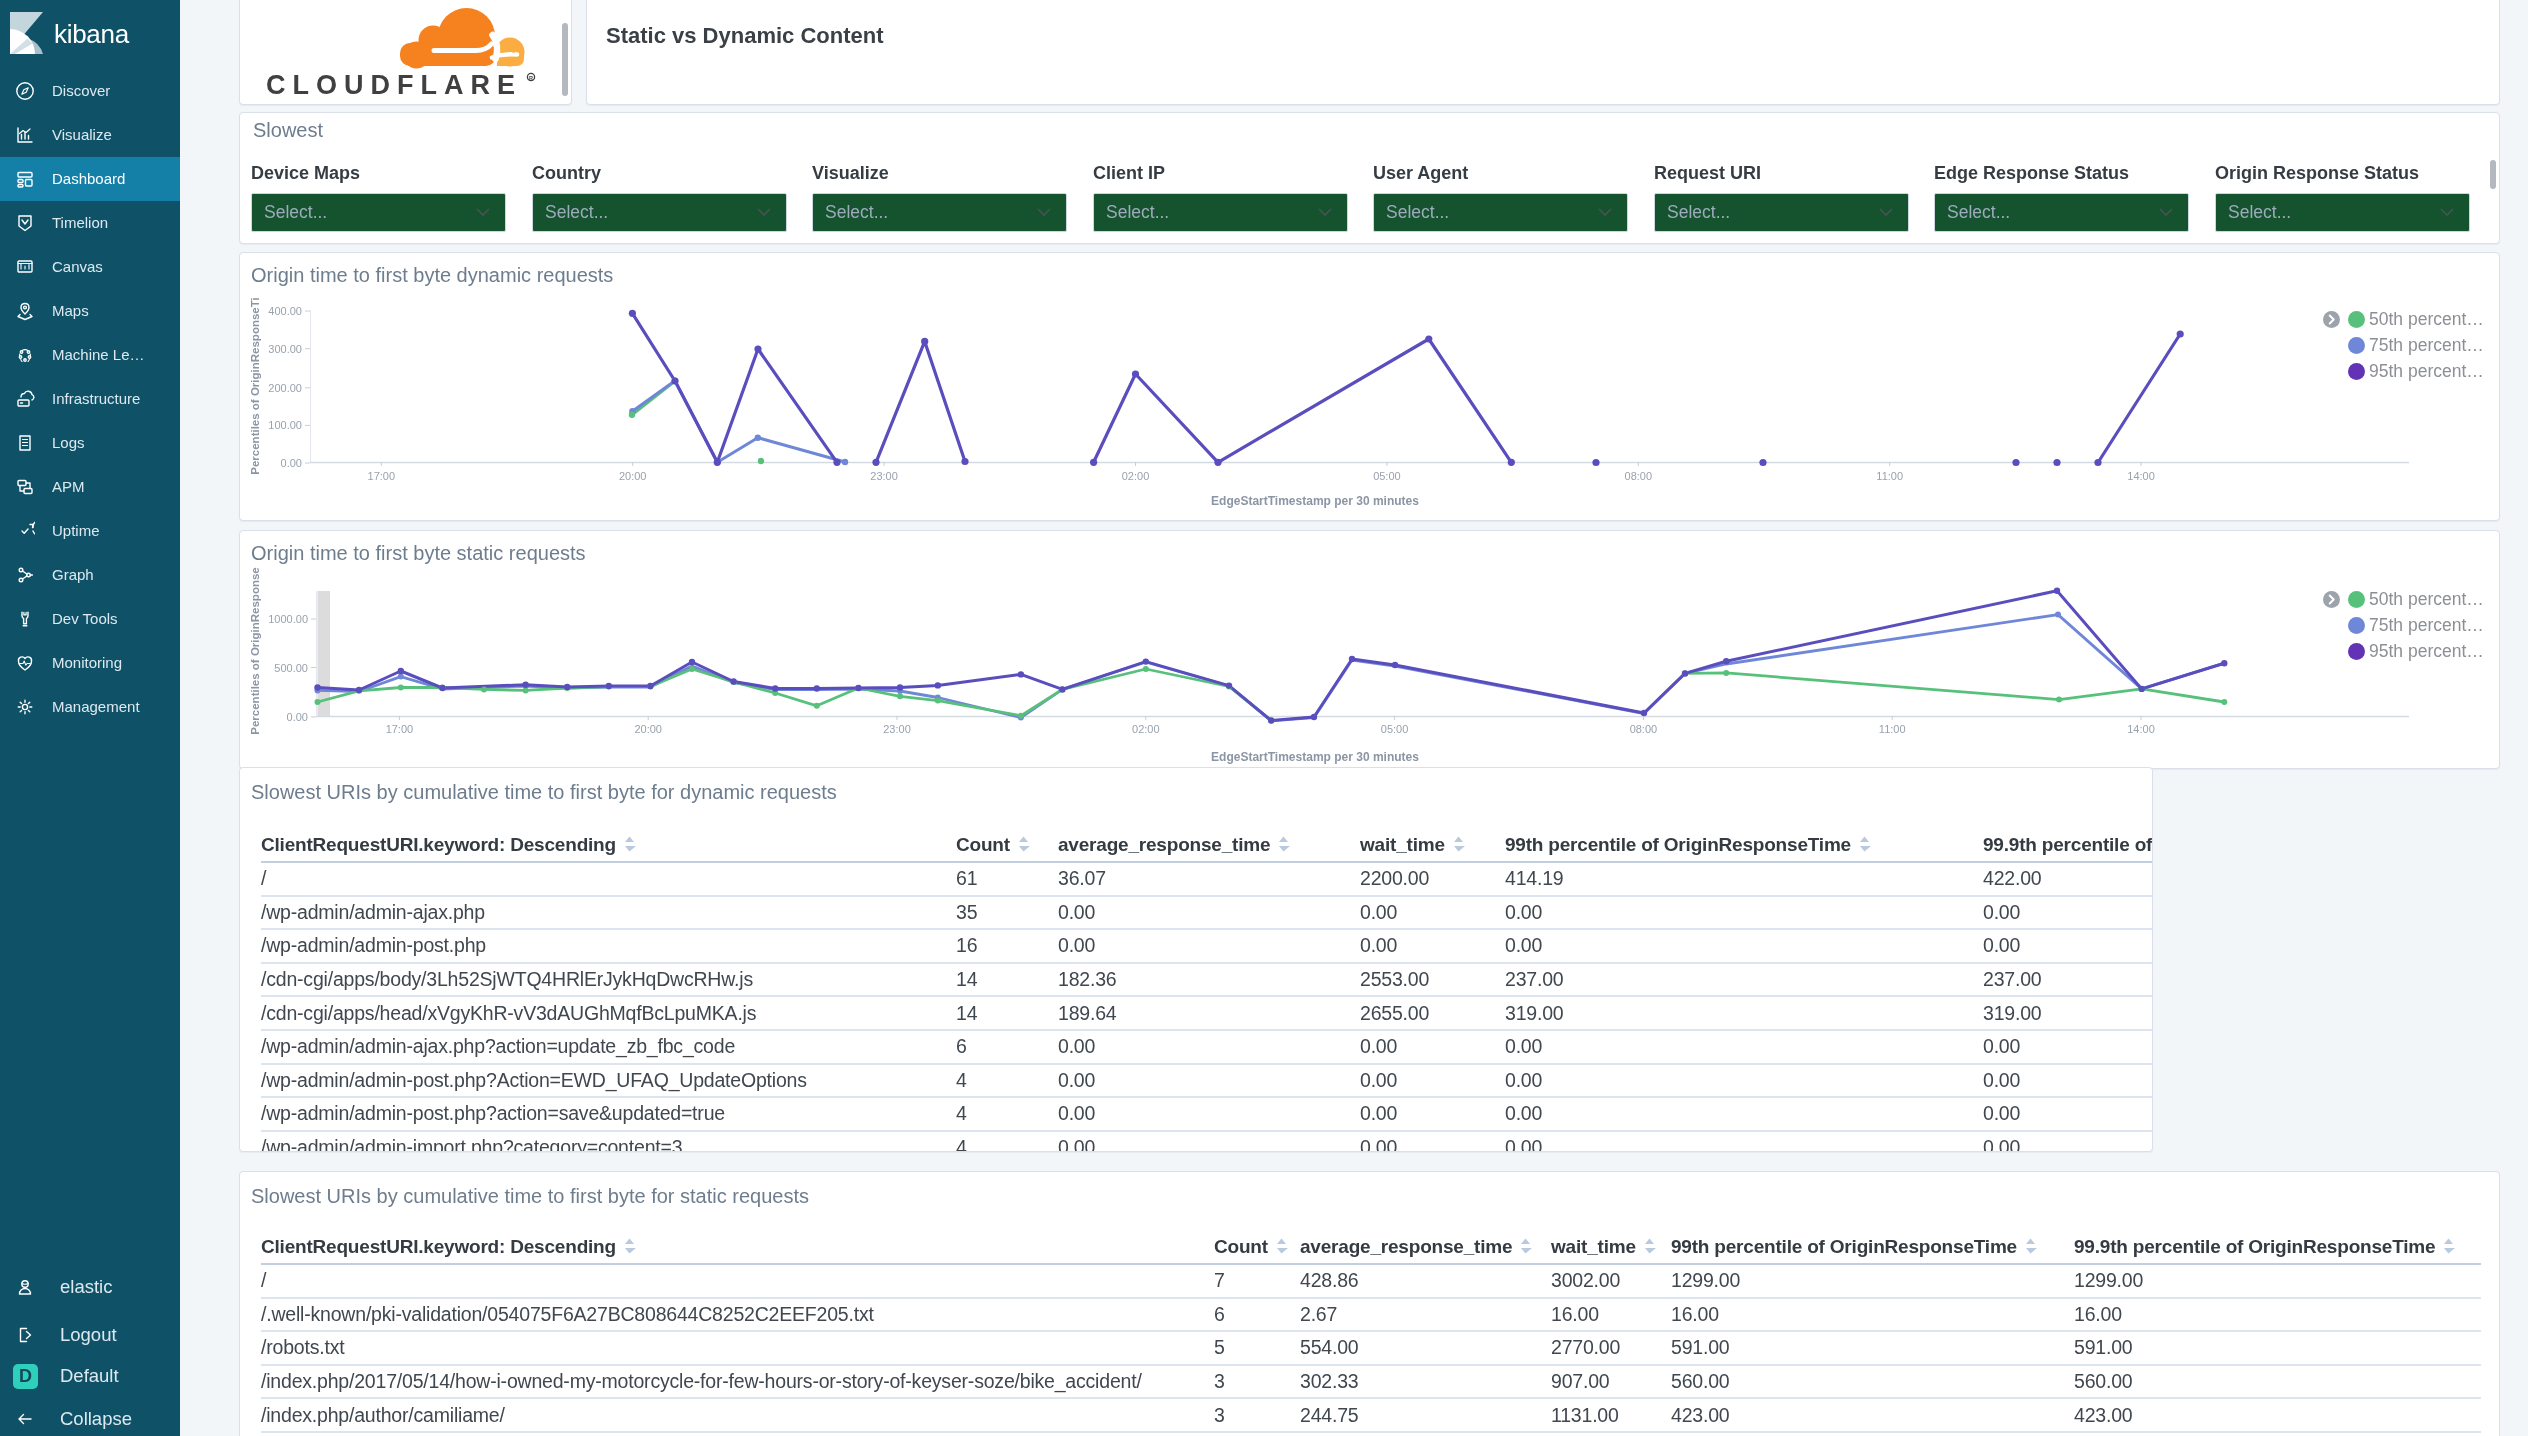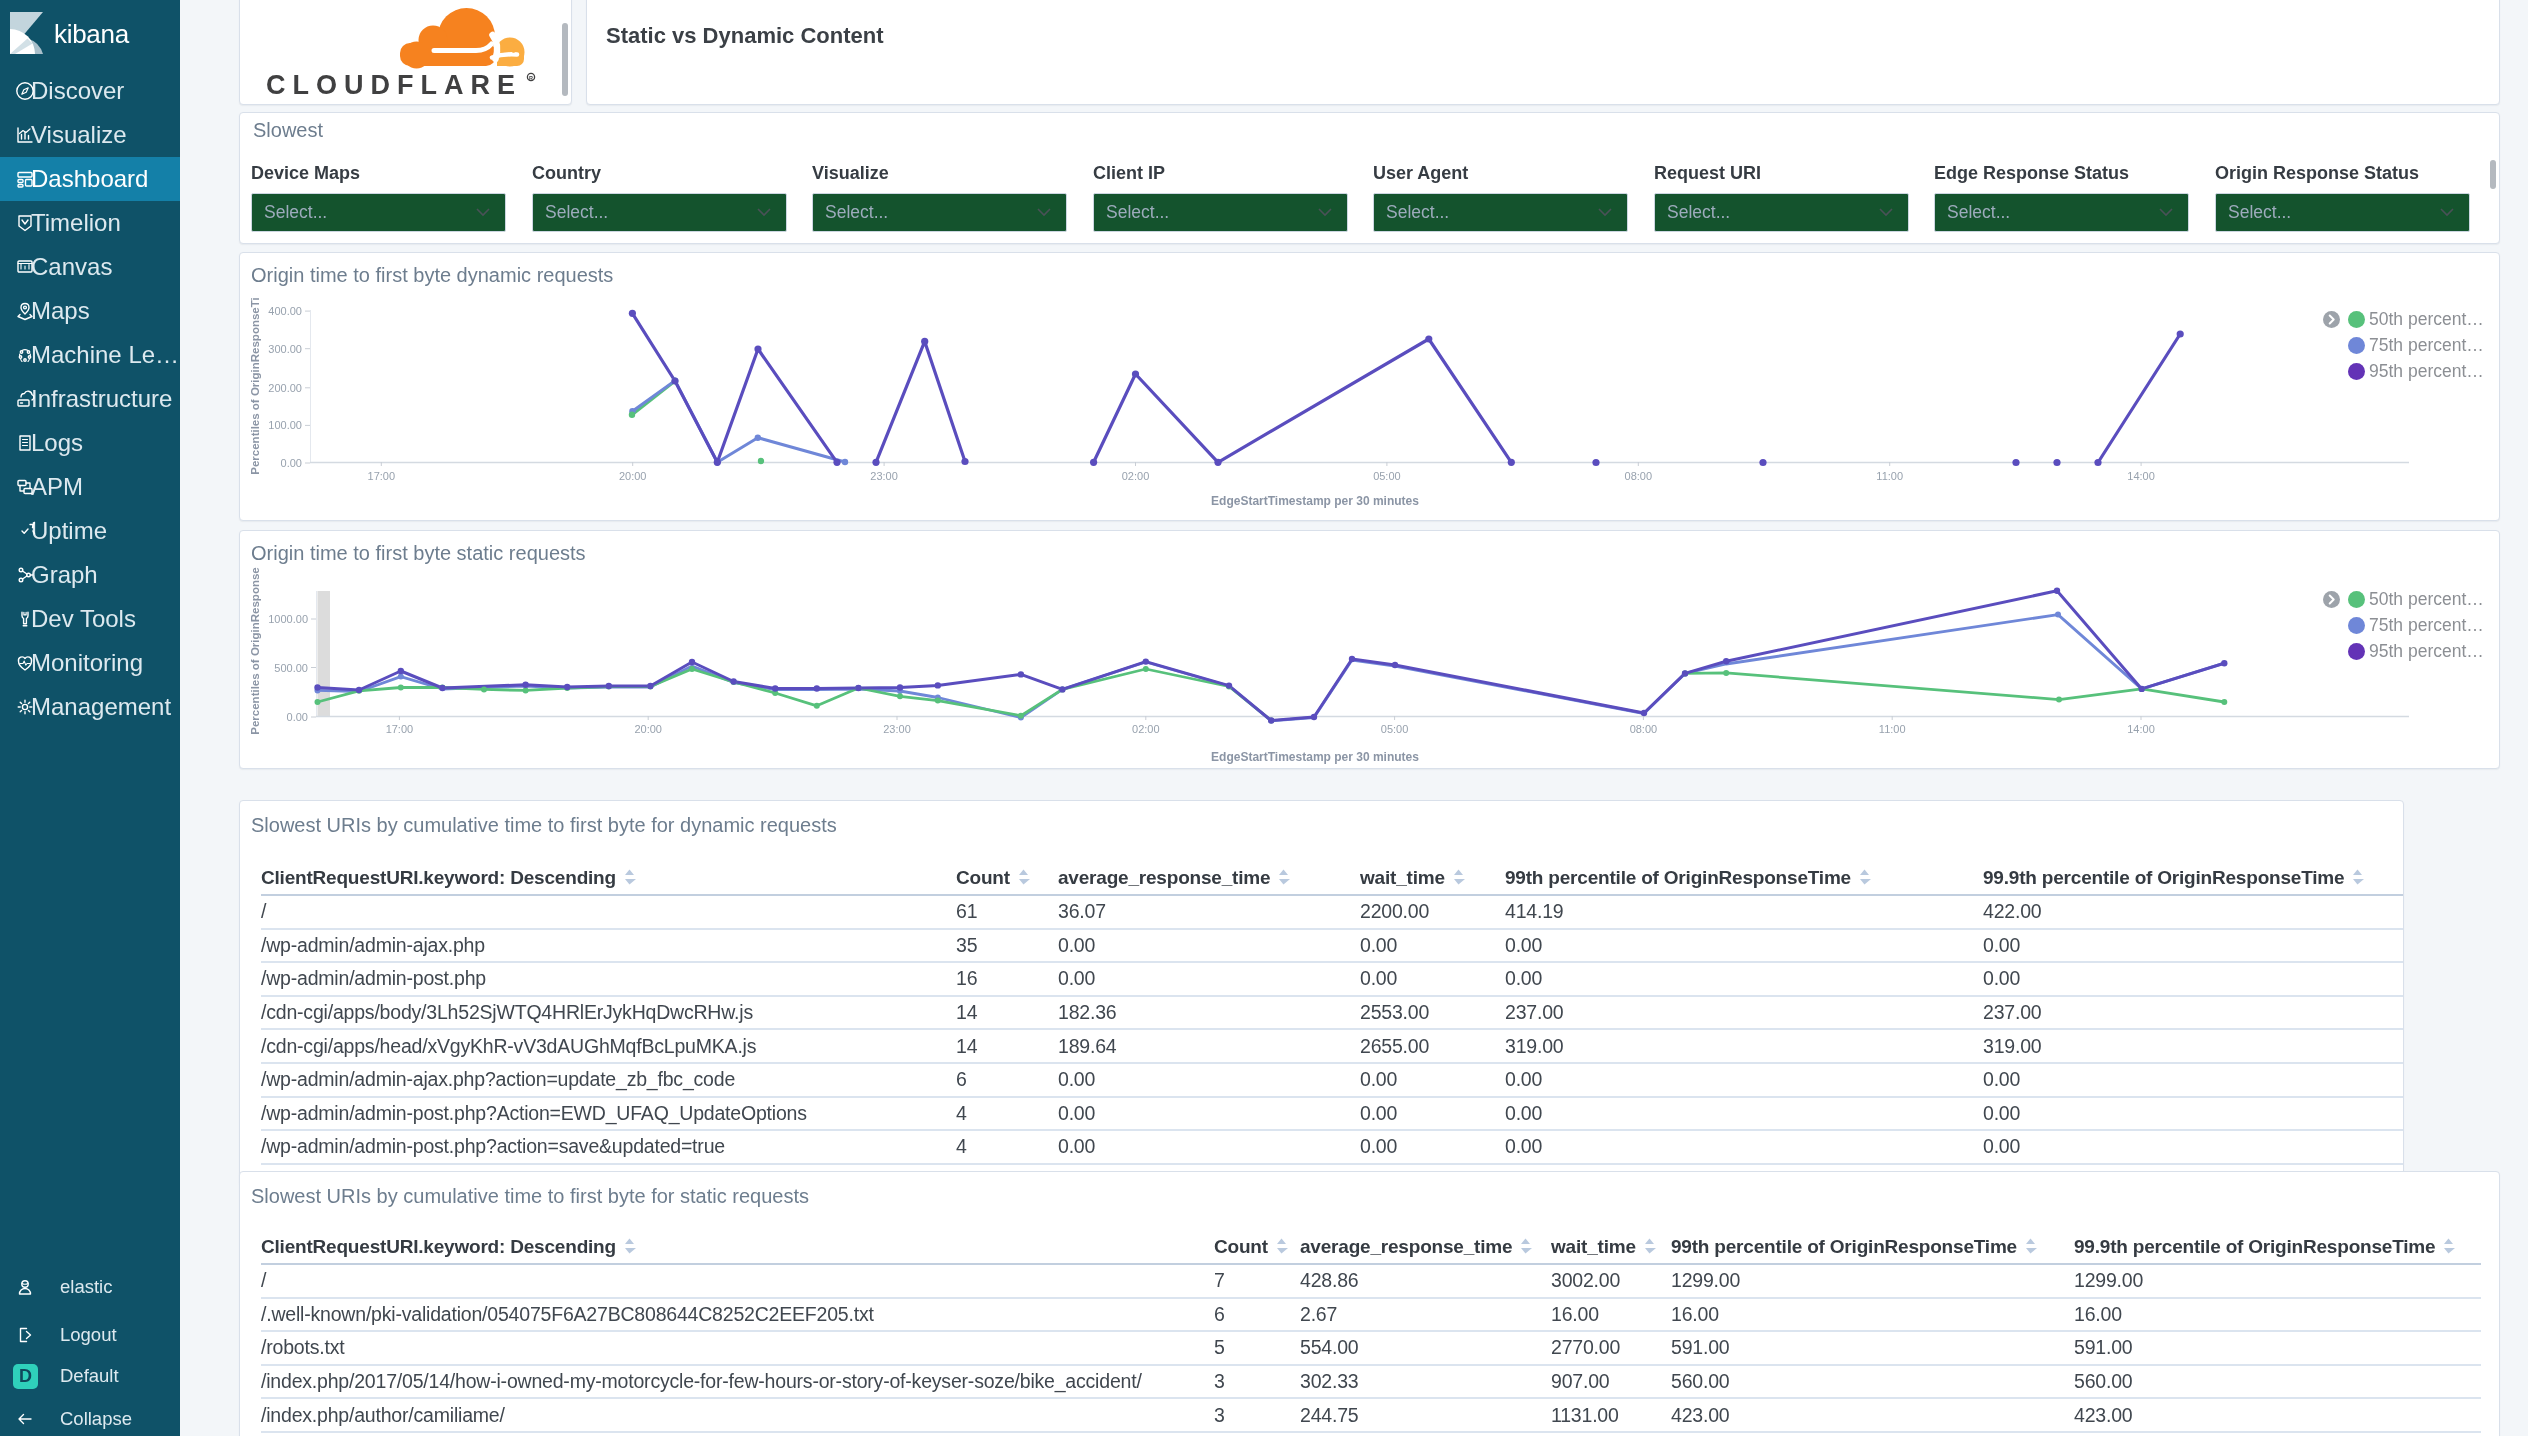--- a/index.html
+++ b/index.html
@@ -1,19 +1,19 @@
 <!DOCTYPE html>
 <html><head><meta charset="utf-8"><title>Static vs Dynamic Content - Kibana</title>
 <style>
 *{margin:0;padding:0;box-sizing:border-box}
 html,body{width:2528px;height:1436px;overflow:hidden;font-family:"Liberation Sans",sans-serif;background:#f3f6f9}
 .sidebar{position:absolute;left:0;top:0;width:180px;height:1436px;background:#0f5268;color:#e3edf2}
 .logotext{position:absolute;left:54px;top:19px;font-size:26px;font-weight:500;color:#fff;letter-spacing:-.3px}
 .nav{position:absolute;left:0;top:69px;width:180px}
-.navitem{position:relative;height:44px;line-height:44px;font-size:24px;color:#dde9ef;padding-left:31px;white-space:nowrap}
+.navitem{position:relative;height:44px;line-height:44px;font-size:15px;color:#dde9ef;padding-left:52px;white-space:nowrap}
 .navitem.sel{background:#1480a8;color:#fff}
 .navicon{position:absolute;left:15px;top:12px;width:20px;height:20px}
 .bottomitem{position:absolute;left:0;width:180px;height:44px;line-height:44px;font-size:18.5px;color:#dde9ef;padding-left:60px;white-space:nowrap}
 .content{position:absolute;left:180px;top:0;width:2348px;height:1436px}
 .panel{position:absolute;background:#fff;border:1px solid #d9e0ea;border-radius:4px;box-shadow:0 1px 1px rgba(140,150,165,.12)}
 .ptitle{position:absolute;left:11px;top:11px;font-size:20px;color:#6d7d8e}
 .flabel{position:absolute;font-size:18px;font-weight:700;color:#363c43;top:50px}
 .fselect{position:absolute;top:80px;width:255px;height:39px;border:1px solid #ccd6e1;background:#14532d;border-radius:2px;font-size:17.5px;color:#9dabbc;line-height:37px;padding-left:12px}
 .fchev{position:absolute;right:14px;top:12px;width:16px;height:12px}
 .scrollthumb{position:absolute;background:#b4b9bf;border-radius:3px}
@@ -361,21 +361,21 @@
 <div class="legend" style="left:2129px;top:55px;width:130px">
 <svg style="position:absolute;left:-46px;top:5px" width="17" height="17" viewBox="0 0 17 17">
           <circle cx="8.5" cy="8.5" r="8.5" fill="#9da3aa"></circle>
           <path d="M6.7 4.5l4 4-4 4" stroke="#fff" stroke-width="2" fill="none" stroke-linecap="round" stroke-linejoin="round"></path>
         </svg>
 <div class="legrow"><span class="legdot" style="background:#57c17b"></span>50th percent…</div>
 <div class="legrow"><span class="legdot" style="background:#6f87d8"></span>75th percent…</div>
 <div class="legrow"><span class="legdot" style="background:#6333b6"></span>95th percent…</div>
 </div>
     </div>
-<div class="panel" style="left:59px;top:800px;width:2165px;height:385px;overflow:hidden">
+<div class="panel" style="left:59px;top:767px;width:1914px;height:385px;overflow:hidden">
       <div class="ptitle" style="top:13px">Slowest URIs by cumulative time to first byte for dynamic requests</div>
 <table class="kb" style="position:absolute;left:21px;top:61px;width:2220px">
 <colgroup>
           <col style="width:695px">
           <col style="width:102px">
           <col style="width:302px">
           <col style="width:145px">
           <col style="width:478px">
           <col style="width:498px">
         </colgroup>

